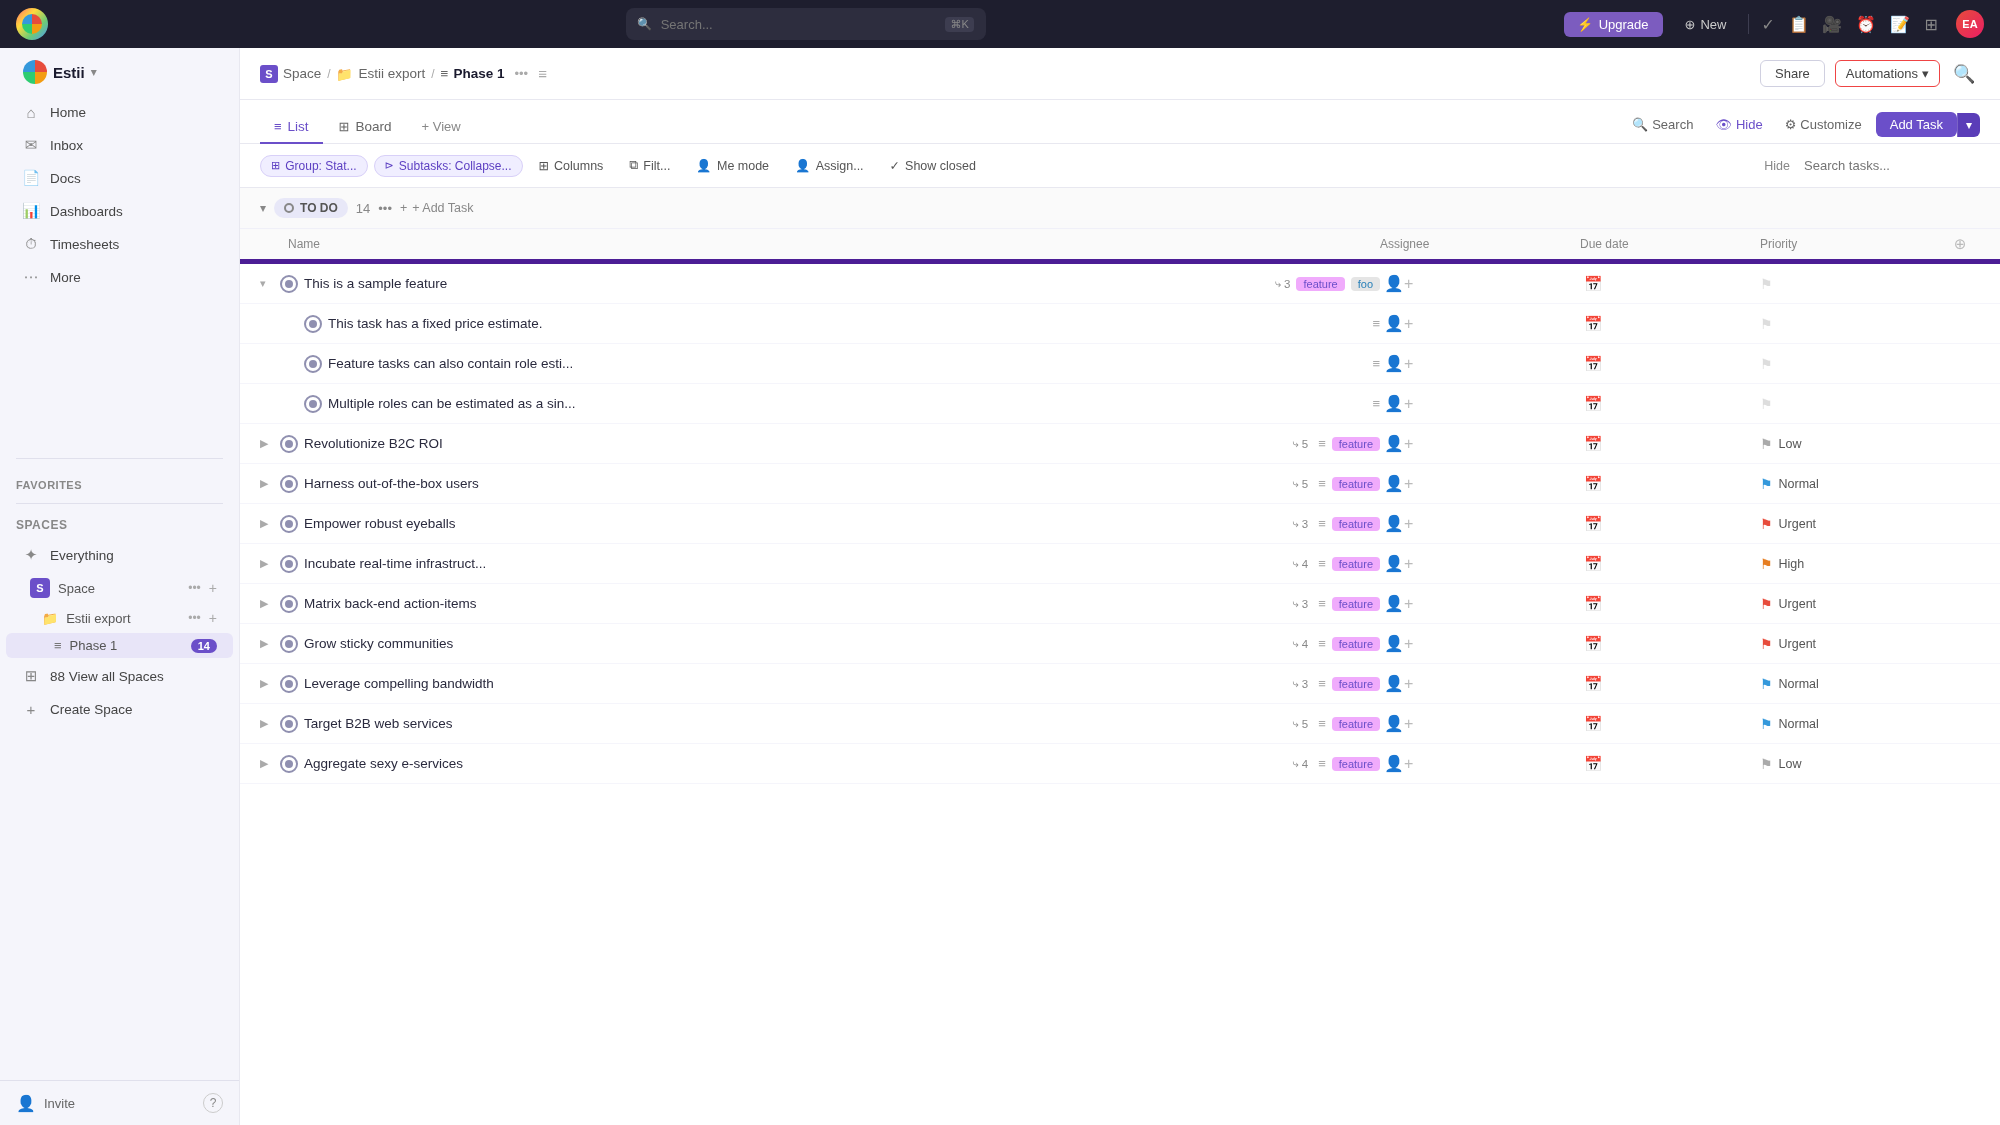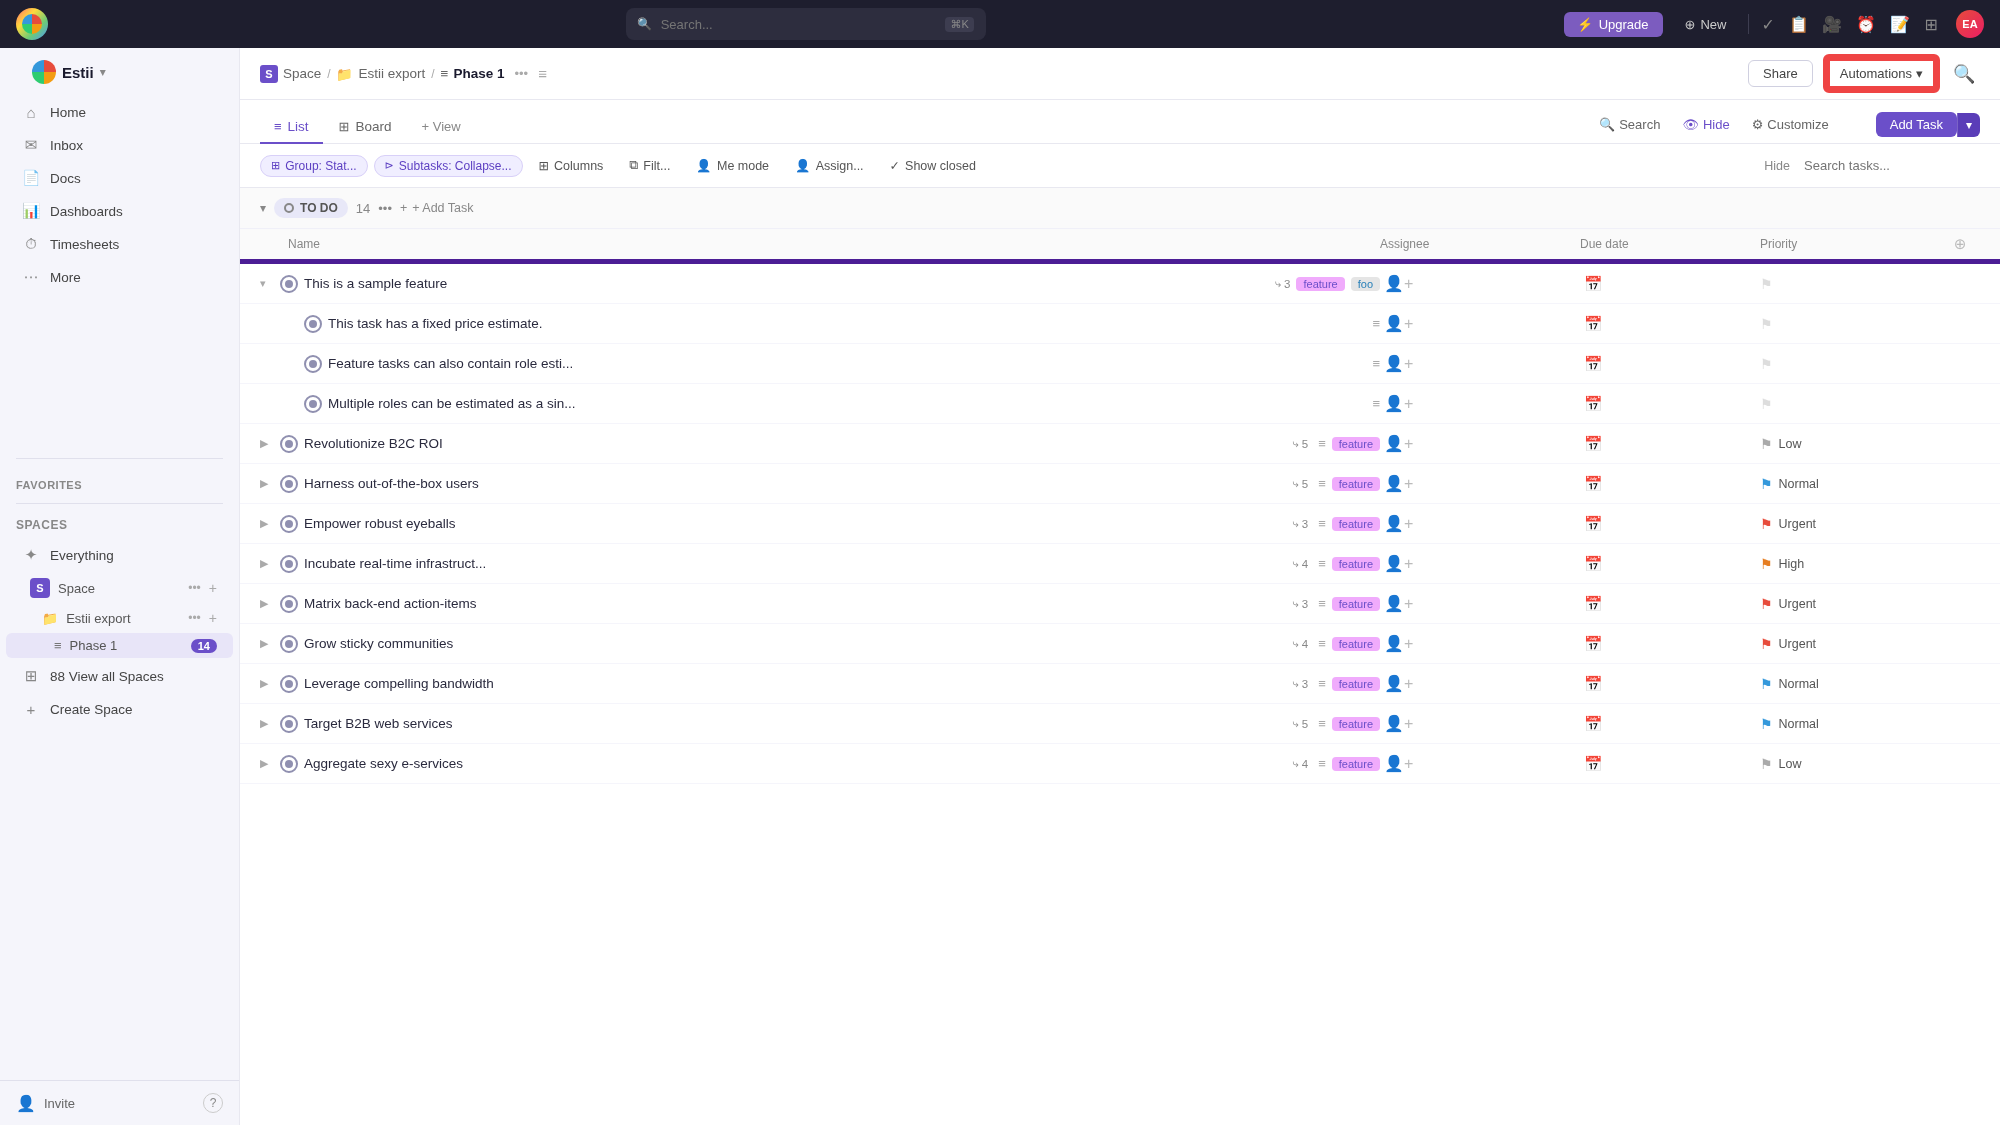--- a/index.html
+++ b/index.html
@@ -18,21 +18,21 @@
     .topbar-sep { width: 1px; height: 20px; background: #3d3d50; }
     .topbar-icons { display: flex; gap: 14px; align-items: center; }
     .topbar-icon { color: #888; font-size: 16px; cursor: pointer; }
     .topbar-avatar { width: 28px; height: 28px; border-radius: 50%; background: linear-gradient(135deg, #e74c3c, #e91e63); display: flex; align-items: center; justify-content: center; color: #fff; font-size: 11px; font-weight: 600; cursor: pointer; margin-left: 4px; }
 
     
     .layout { display: flex; height: calc(100vh - 48px); }
 
     
     .sidebar { width: 240px; background: #f5f5fb; border-right: 1px solid #e8e8f0; display: flex; flex-direction: column; flex-shrink: 0; overflow-y: auto; }
-    .sidebar-header { padding: 12px 32px; display: flex; align-items: center; gap: 6px; }
+    .sidebar-header { padding: 12px 10px; display: flex; align-items: center; gap: 6px; margin-left: 13px; }
     .sidebar-workspace-name { font-size: 15px; font-weight: 600; color: #1a1a2e; }
     .sidebar-chevron { color: #888; font-size: 12px; }
     .sidebar-nav { flex: 1; }
     .sidebar-item { display: flex; align-items: center; gap: 10px; padding: 7px 16px; cursor: pointer; color: #444; font-size: 13.5px; border-radius: 6px; margin: 1px 6px; }
     .sidebar-item-icon { width: 18px; text-align: center; font-size: 15px; color: #888; flex-shrink: 0; }
     .sidebar-item-label { flex: 1; }
     .sidebar-item-badge { background: #6b4fc9; color: #fff; border-radius: 10px; padding: 1px 7px; font-size: 11px; font-weight: 600; }
     .sidebar-section-label { font-size: 11px; font-weight: 600; color: #888; padding: 12px 16px 4px; text-transform: uppercase; letter-spacing: 0.5px; }
     .sidebar-divider { height: 1px; background: #e0e0ec; margin: 8px 16px; }
     .sidebar-spaces-header { display: flex; align-items: flex-end; gap: 6px; padding: 6px 16px; }
@@ -48,21 +48,21 @@
     
     .main { flex: 1; display: flex; flex-direction: column; overflow: hidden; }
 
     
     .breadcrumb-bar { height: 52px; border-bottom: 1px solid #e8e8f0; display: flex; align-items: center; padding: 0 20px; gap: 6px; }
     .breadcrumb-item { display: flex; align-items: center; gap: 5px; color: #666; font-size: 13.5px; cursor: pointer; }
     .breadcrumb-sep { color: #aaa; font-size: 12px; }
     .breadcrumb-current { font-weight: 600; color: #1a1a2e; }
     .breadcrumb-actions { margin-left: auto; display: flex; align-items: center; gap: 10px; }
     .btn-share { background: none; border: 1px solid #d0d0e0; border-radius: 6px; padding: 5px 14px; cursor: pointer; font-size: 13px; color: #444; }
-    .btn-automations { background: none; border: 7px solid #ef4444; border-radius: 6px; padding: 5px 10px; cursor: pointer; font-size: 13px; color: #444; display: flex; align-items: center; gap: 4px; }
+    .btn-automations { background: none; border: 1px solid #ef4444; border-radius: 6px; padding: 5px 10px; cursor: pointer; font-size: 13px; color: #444; display: flex; align-items: center; gap: 4px; }
     .btn-search-mini { background: none; border: none; cursor: pointer; color: #666; font-size: 18px; padding: 4px; }
 
     
     .view-tabs { height: 44px; border-bottom: 1px solid #e8e8f0; display: flex; align-items: flex-end; padding: 0 20px; gap: 2px; }
     .view-tab { padding: 8px 14px; cursor: pointer; color: #666; font-size: 13.5px; display: flex; align-items: center; gap: 6px; border-bottom: 2px solid transparent; margin-bottom: -1px; }
     .view-tab.active { color: #6b4fc9; border-bottom-color: #6b4fc9; font-weight: 500; }
     .view-tab-icon { font-size: 13px; }
     .view-tab-add { color: #888; font-size: 13px; }
     .view-tab-right { margin-left: auto; display: flex; align-items: center; gap: 6px; padding-bottom: 6px; }
     .btn-view-action { background: none; border: none; cursor: pointer; color: #666; font-size: 13px; padding: 4px 8px; border-radius: 5px; display: flex; align-items: center; gap: 4px; }
@@ -291,21 +291,21 @@
           <span>Search</span>
         </button>
         <button class="btn-view-action active">
           <span>👁</span>
           <span>Hide</span>
         </button>
         <button class="btn-view-action">
           <span>⚙</span>
           <span>Customize</span>
         </button>
-        <div style="display:flex;align-items:center;margin-left:33px;">
+        <div style="display:flex;align-items:center;">
           <button class="btn-add-task-main">Add Task</button>
           <button class="btn-add-task-chevron">▾</button>
         </div>
       </div>
     </div>
 
     <div class="filter-bar">
       <div class="filter-chip">
         <span class="filter-chip-icon">⊞</span>
         <span>Group: Stat...</span>

